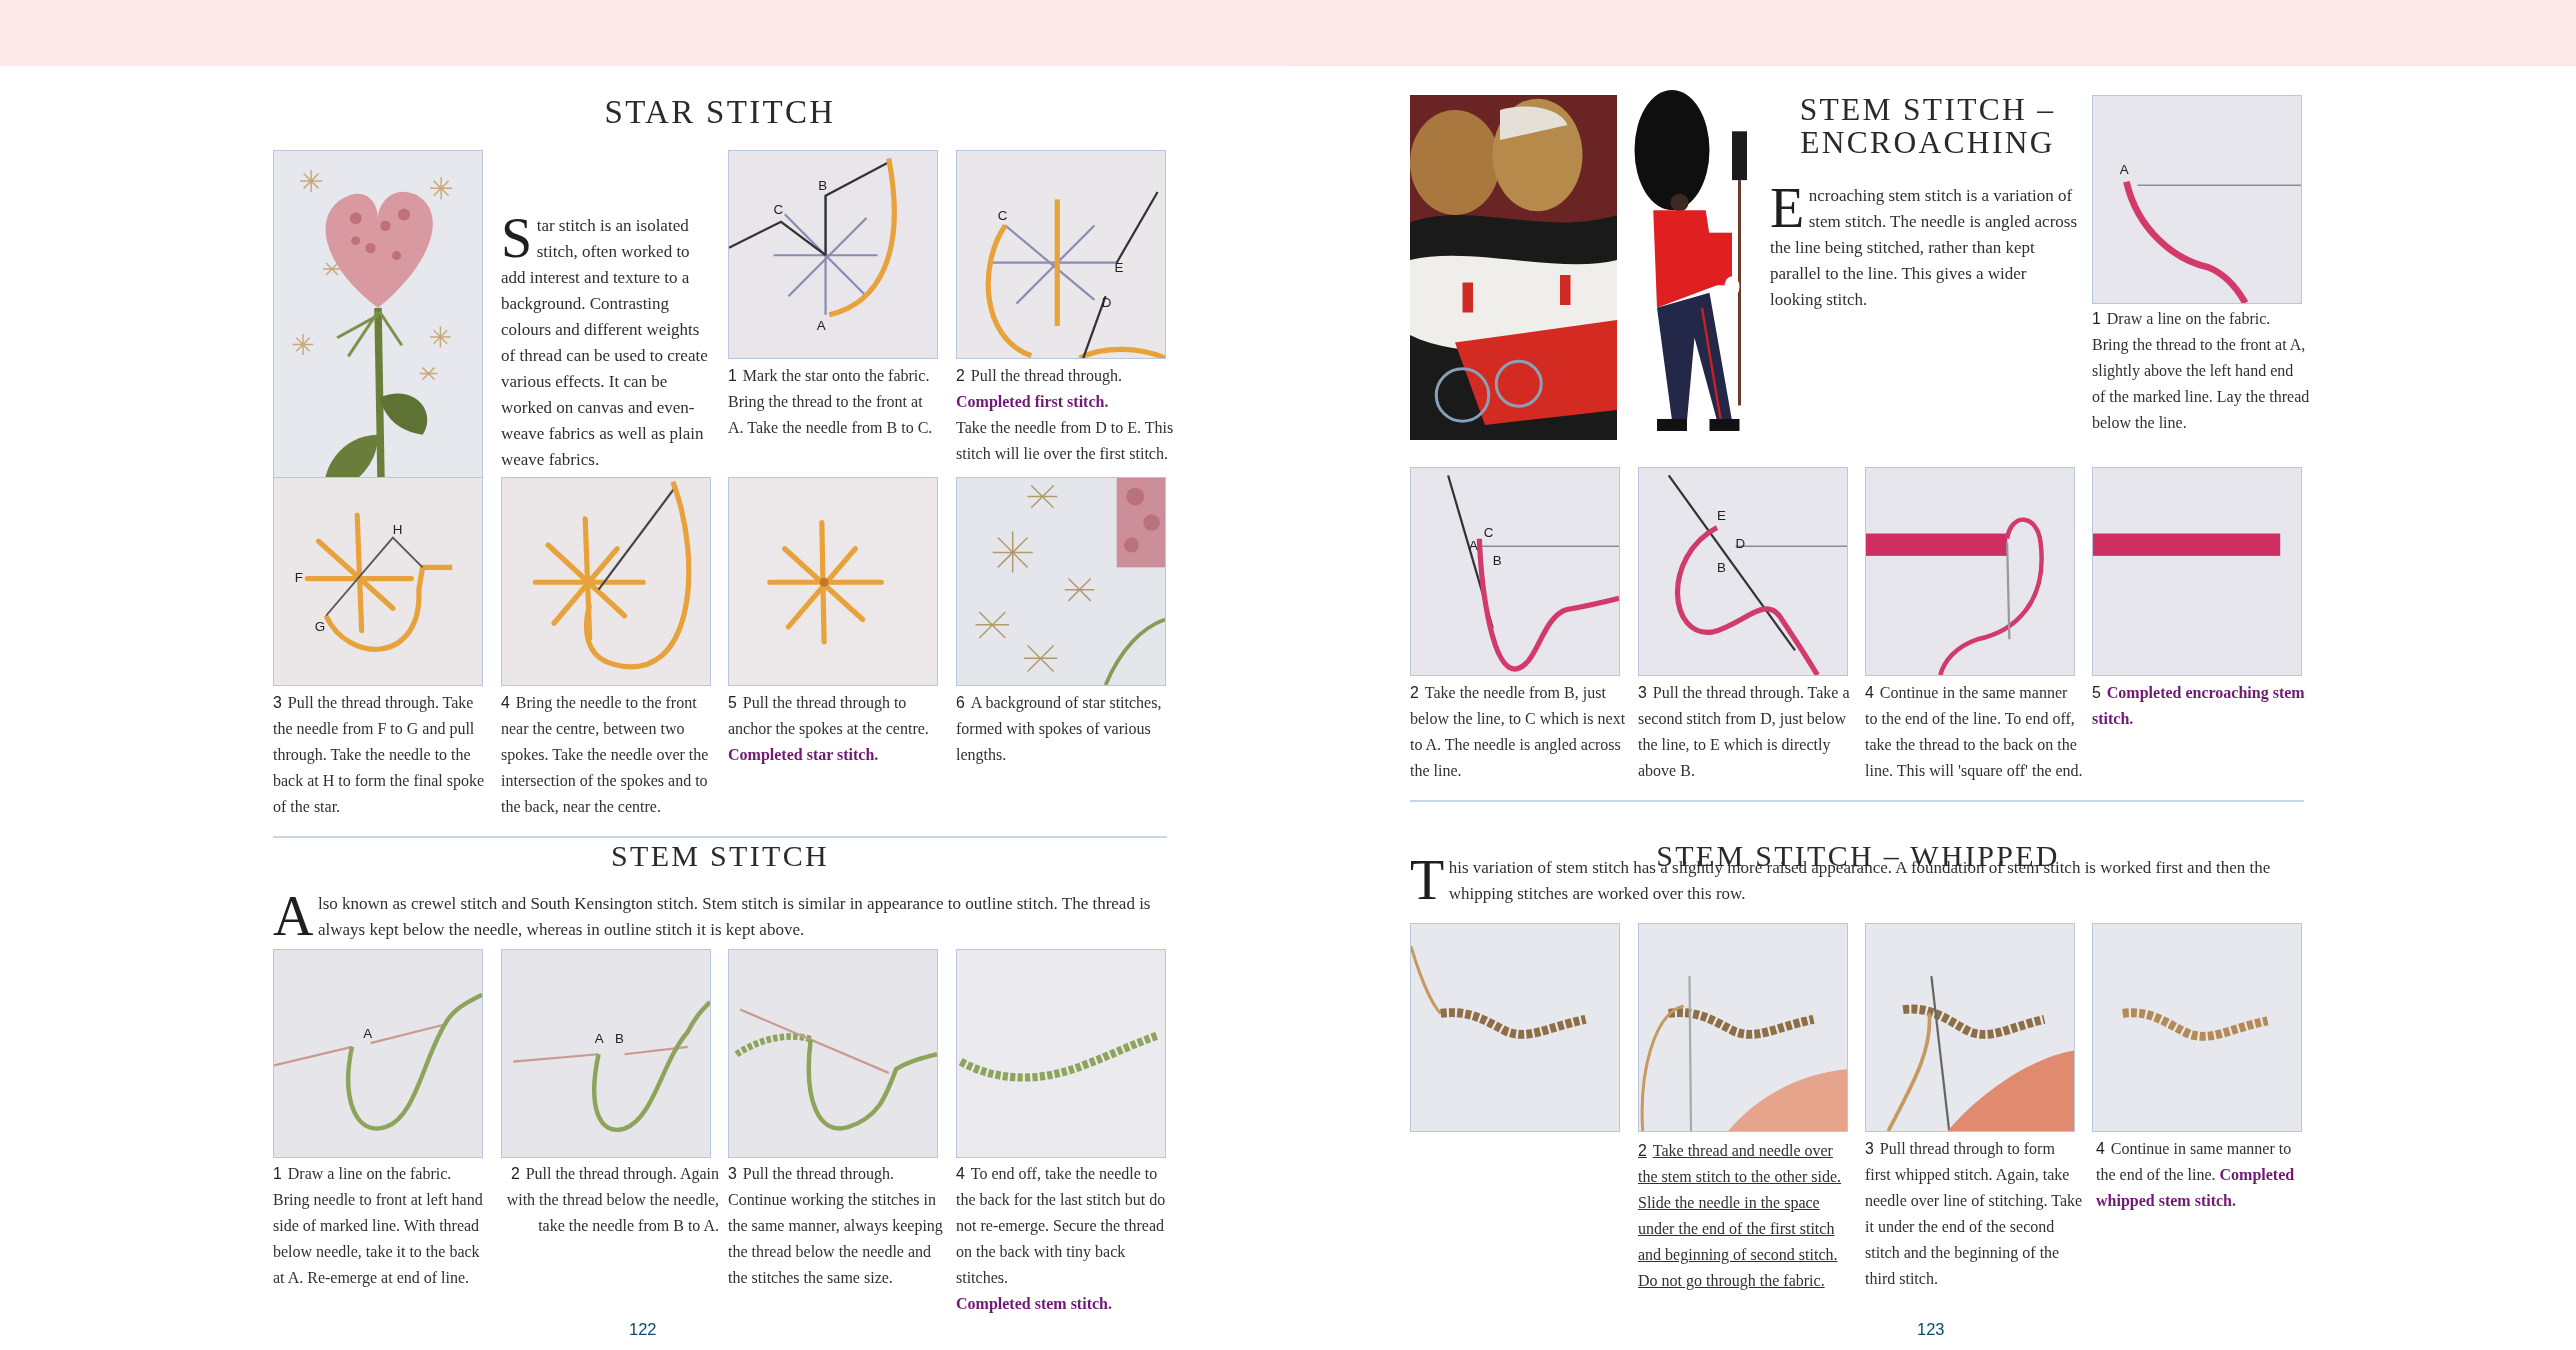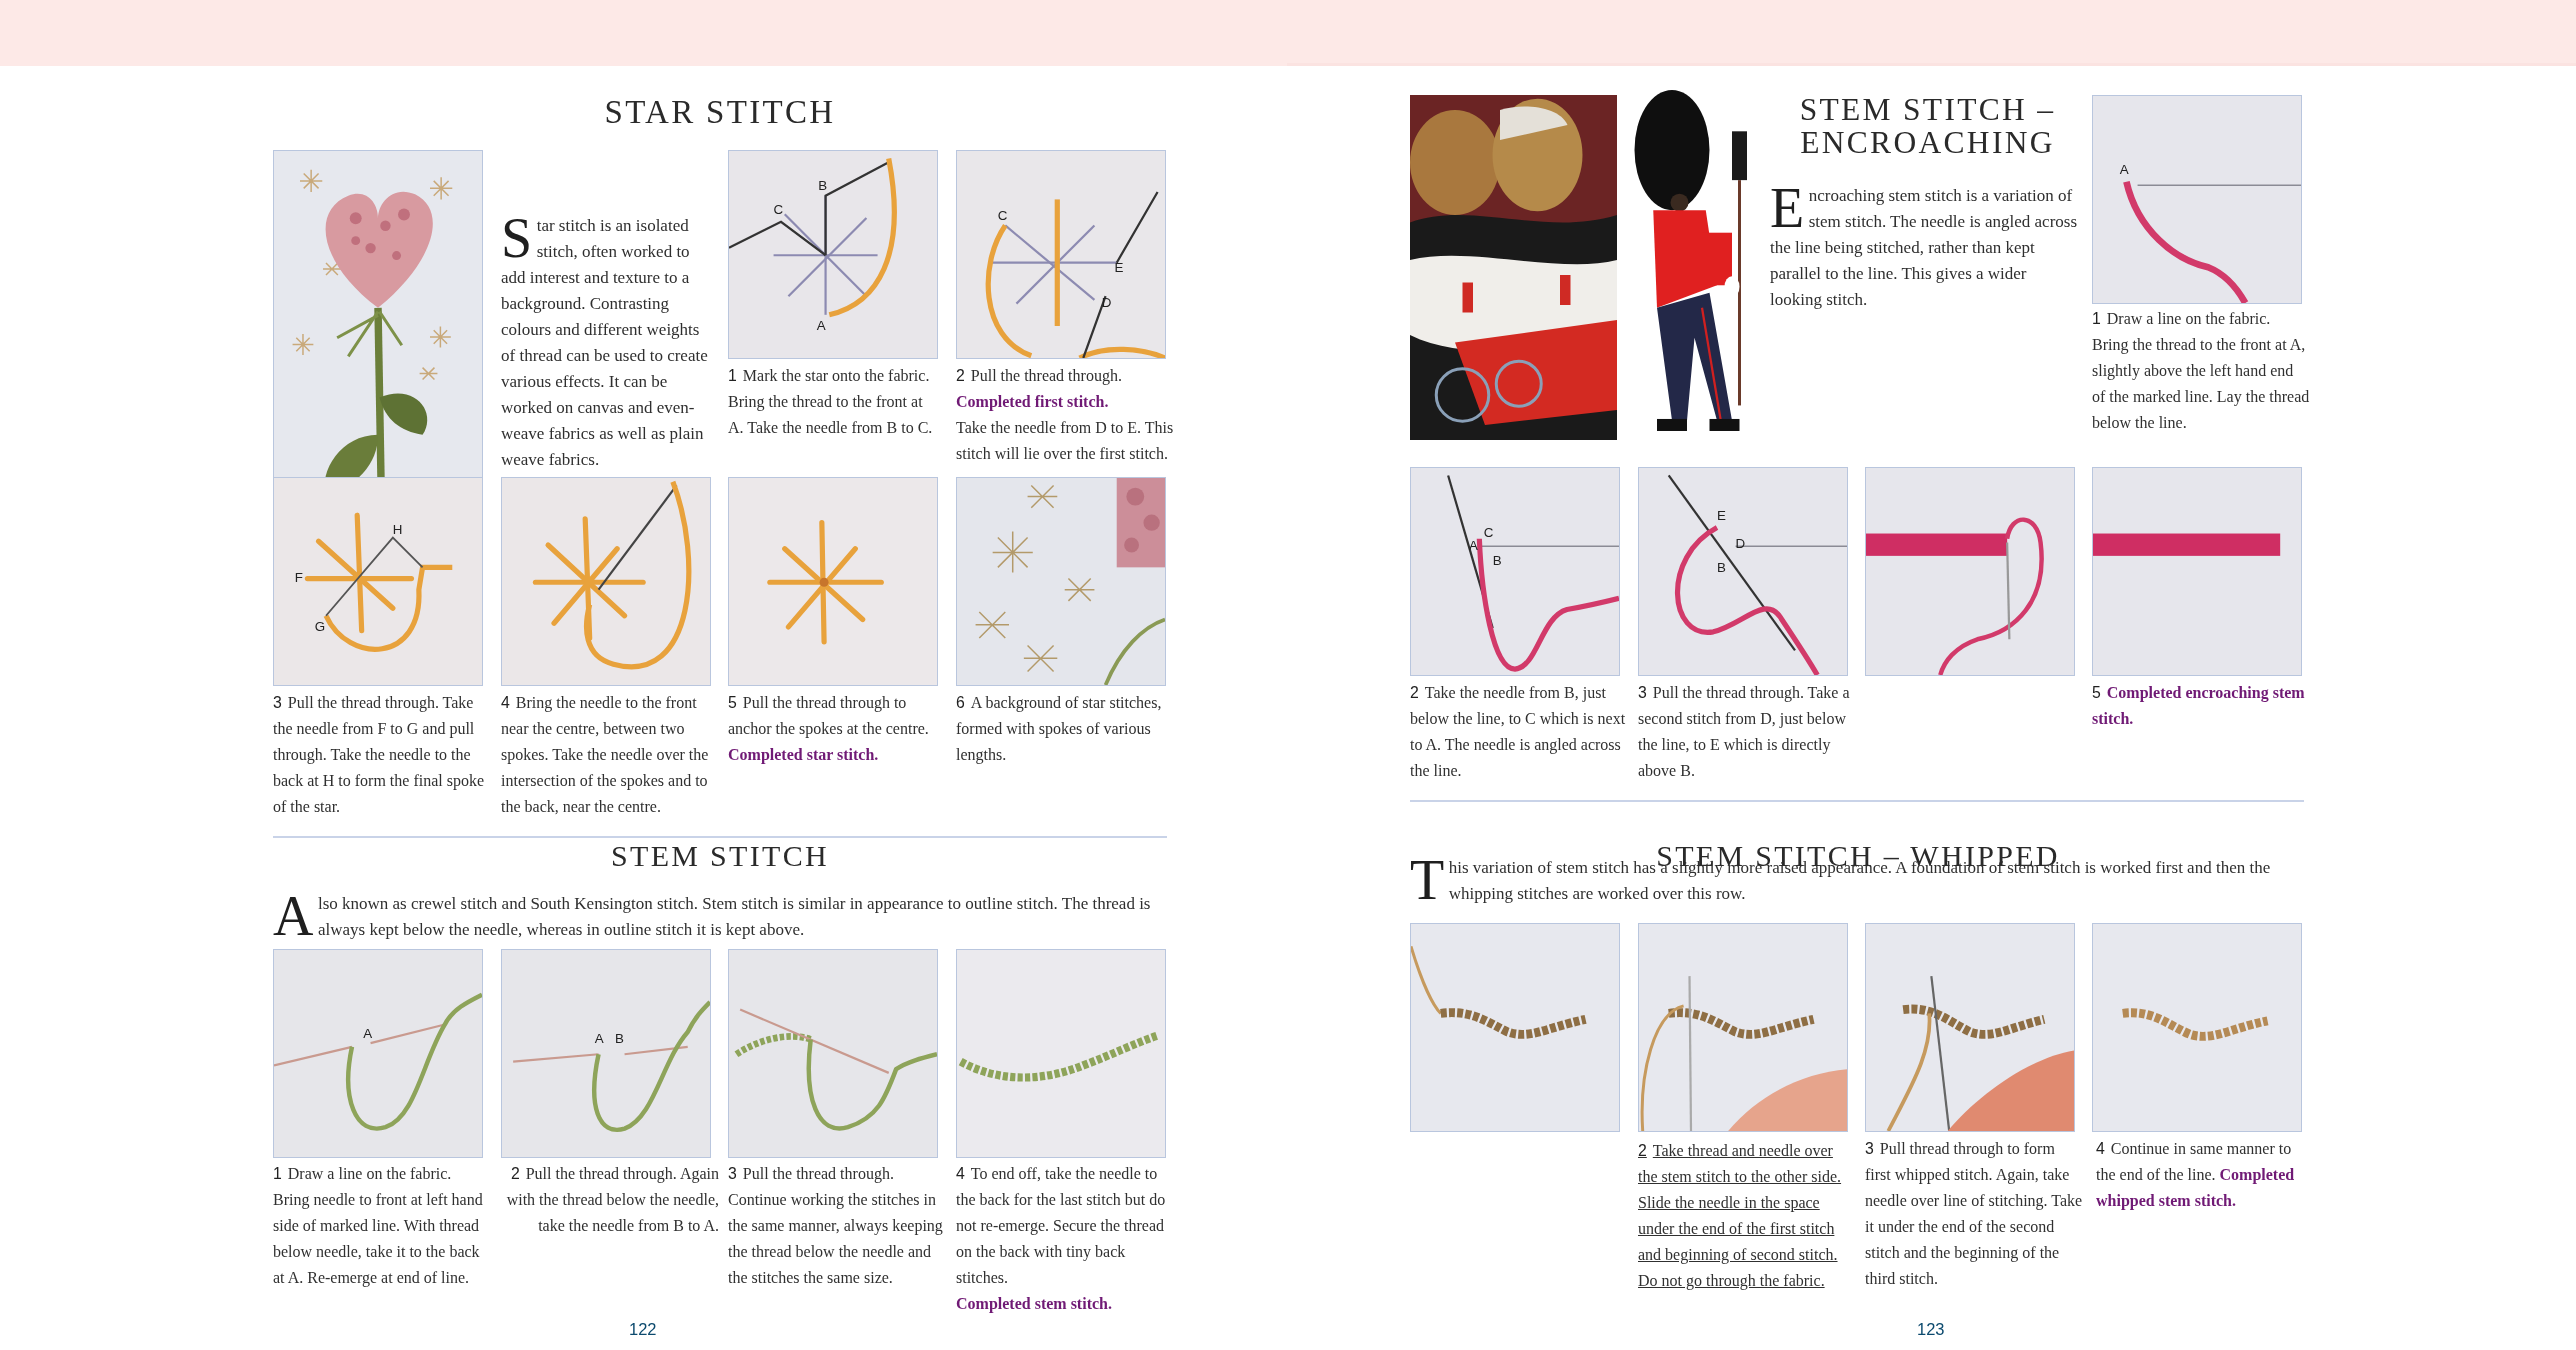--- a/index.html
+++ b/index.html
@@ -329,20 +329,23 @@
   </div>
 
   <div class="photo" style="left:577px; top:401px; width:210px; height:209px;">
     <svg viewBox="0 0 280 278" preserveAspectRatio="none">
       <rect width="280" height="278" fill="#e6e6ec"></rect>
       <rect x="0" y="88" width="190" height="30" fill="#cf2e63"></rect>
       <path d="M190 95 C 195 60, 230 60, 235 100 C 245 180, 200 220, 150 230 C 120 240, 105 260, 100 278" stroke="#d23a6a" stroke-width="6" fill="none"></path>
       <line x1="190" y1="100" x2="193" y2="230" stroke="#999" stroke-width="3"></line>
     </svg>
   </div>
+  <div class="caption" style="left:577px; top:614px; width:218px;">
+    <span class="num">4</span><span>Continue in the same manner to the end of the line. To end off, take the thread to the back on the line. This will 'square off' the end.</span>
+  </div>
 
   <div class="photo" style="left:804px; top:401px; width:210px; height:209px;">
     <svg viewBox="0 0 280 278" preserveAspectRatio="none">
       <rect width="280" height="278" fill="#e6e6ec"></rect>
       <rect x="0" y="88" width="252" height="30" fill="#cf2e63"></rect>
     </svg>
   </div>
   <div class="caption" style="left:804px; top:614px; width:218px;">
     <span class="num">5</span><b>Completed encroaching stem stitch.</b>
   </div>

